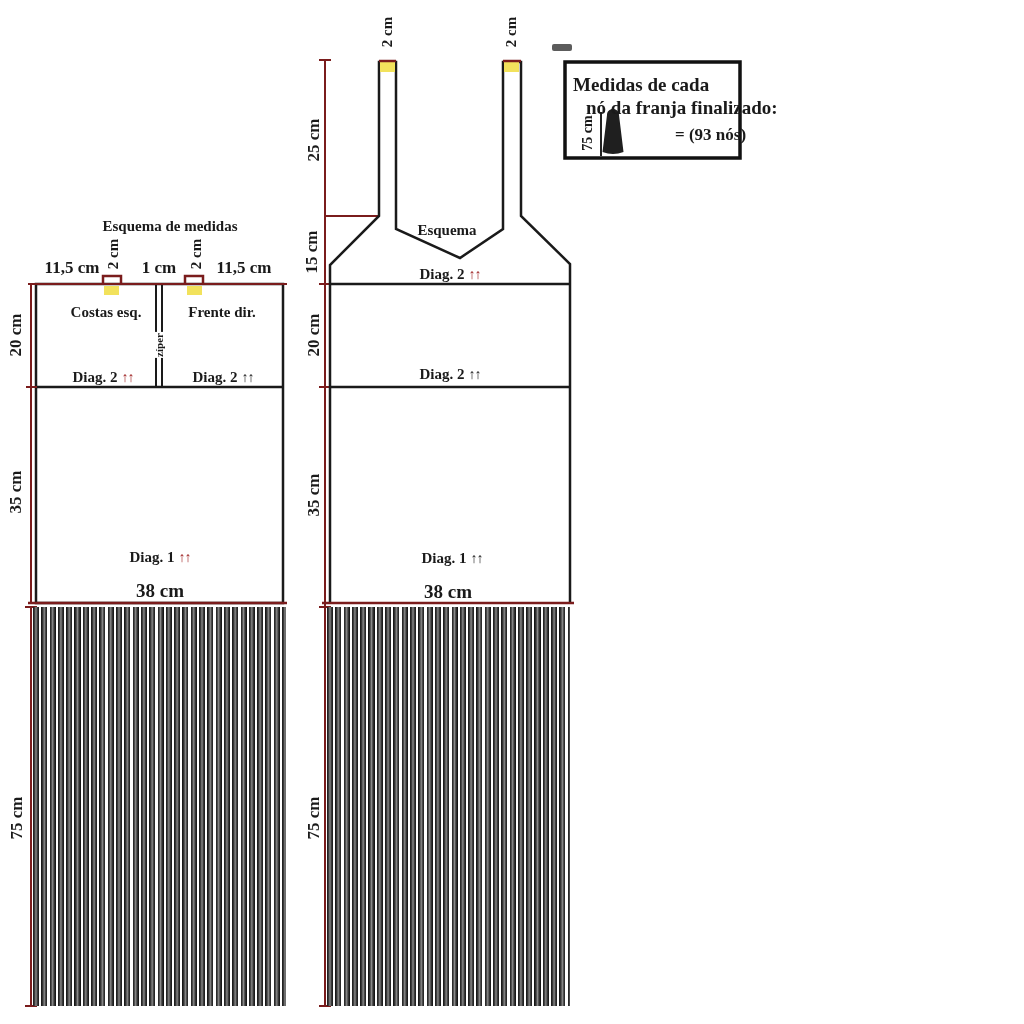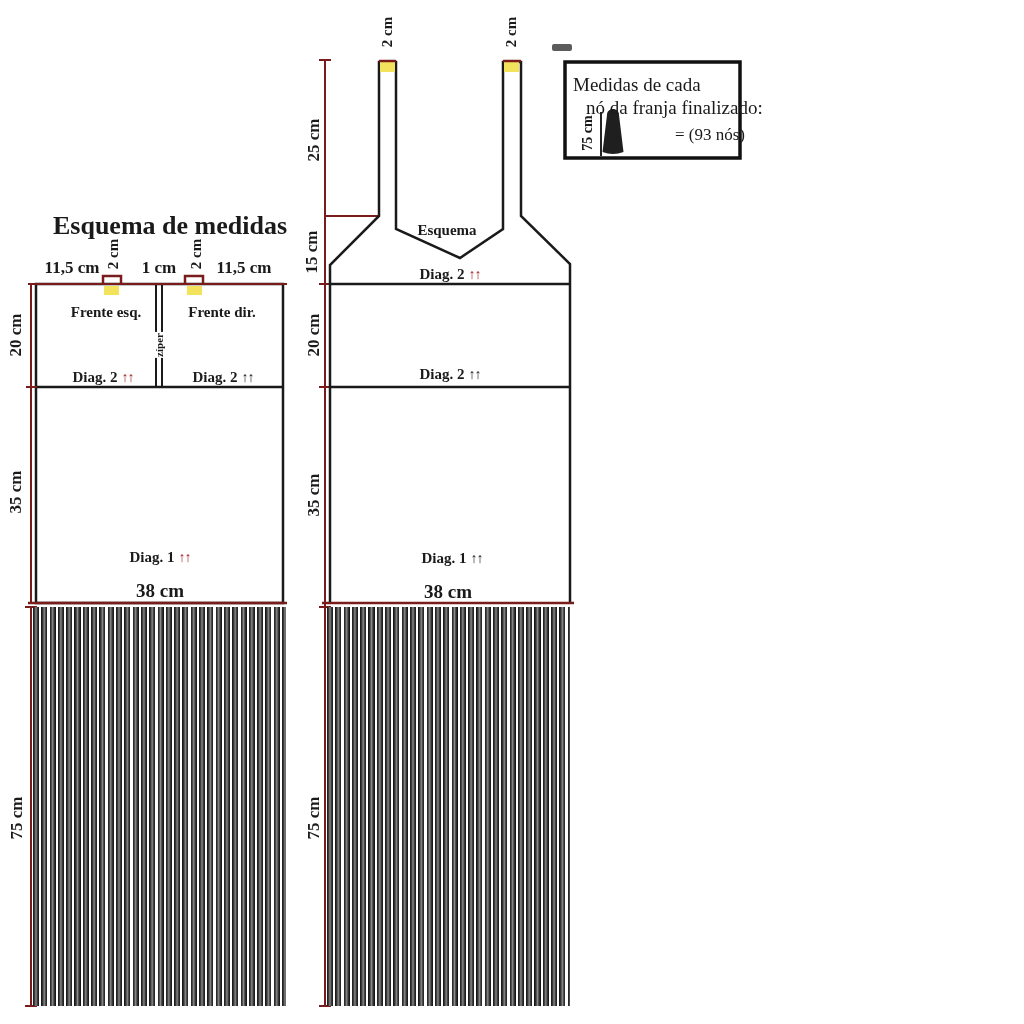--- a/index.html
+++ b/index.html
@@ -6,25 +6,25 @@
   #canvas{
     position:relative;width:1024px;height:1024px;background:#ffffff;overflow:hidden;
     font-family:"Liberation Serif","DejaVu Serif",serif;color:#1a1a1a;
   }
   svg.layer{position:absolute;left:0;top:0;width:1024px;height:1024px;pointer-events:none;}
   .lbl{
     position:absolute;font-weight:bold;white-space:nowrap;
     transform:translate(-50%,-50%);line-height:1;
   }
   .lbl-left{
-    position:absolute;font-weight:normal;white-space:nowrap;
+    position:absolute;font-weight:bold;white-space:nowrap;
     transform:translate(0,-50%);line-height:1;
   }
   .rot{transform:translate(-50%,-50%) rotate(-90deg);}
-  .s21{font-size:26px;} .s19{font-size:19px;} .s17{font-size:17px;}
+  .s21{font-size:15px;} .s19{font-size:19px;} .s17{font-size:17px;}
   .s15{font-size:15px;} .s14{font-size:14px;} .s11{font-size:11px;}
   .arr{font-size:14px;letter-spacing:-1px;margin-left:4px;font-weight:bold;}
   .arr-red{color:#9b1c1c;}
   .arr-blk{color:#1a1a1a;}
   .zip-bg{background:#ffffff;padding:0 1px;}
   .fringe{
     position:absolute;top:607px;height:399px;
     background:repeating-linear-gradient(to right,
       #161616 0px,#3a3a3a 1.5px,#8a8a8a 3px,#3a3a3a 4.5px,#161616 6px,
       #ffffff 6px,#ffffff 8.3px);
@@ -94,21 +94,21 @@
   <div class="lbl s17" style="left:72px;top:267px;">11,5 cm</div>
   <div class="lbl rot s15" style="left:113px;top:254px;">2 cm</div>
   <div class="lbl s17" style="left:159px;top:267px;">1 cm</div>
   <div class="lbl rot s15" style="left:196px;top:254px;">2 cm</div>
   <div class="lbl s17" style="left:244px;top:267px;">11,5 cm</div>
 
   <div class="lbl rot s17" style="left:15px;top:335px;">20 cm</div>
   <div class="lbl rot s17" style="left:15px;top:492px;">35 cm</div>
   <div class="lbl rot s17" style="left:16px;top:818px;">75 cm</div>
 
-  <div class="lbl s15" style="left:106px;top:312px;">Frente esq.</div>
+  <div class="lbl s15" style="left:106px;top:312px;">Costas esq.</div>
   <div class="lbl s15" style="left:222px;top:312px;">Frente dir.</div>
   <div class="lbl rot s11" style="left:159px;top:345px;"><span class="zip-bg">zíper</span></div>
 
   <div class="lbl s15" style="left:103px;top:377px;">
     <span>Diag. 2</span><span class="arr arr-red">↑↑</span>
   </div>
   <div class="lbl s15" style="left:223px;top:377px;">
     <span>Diag. 2</span><span class="arr arr-blk">↑↑</span>
   </div>
   <div class="lbl s15" style="left:160px;top:557px;">

